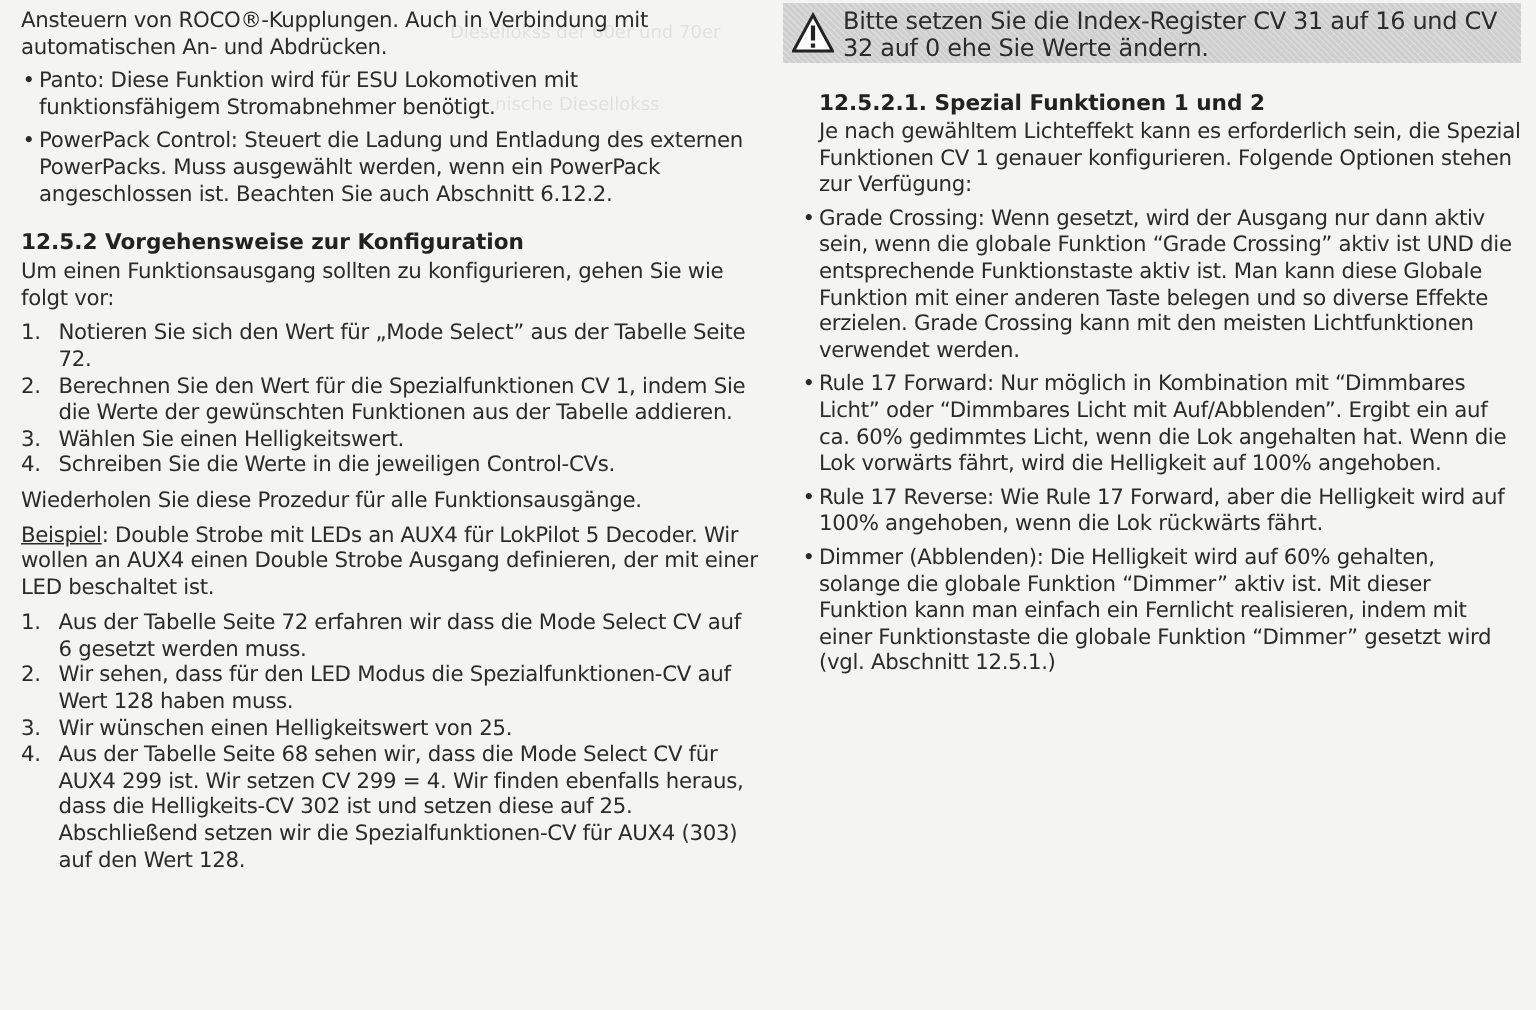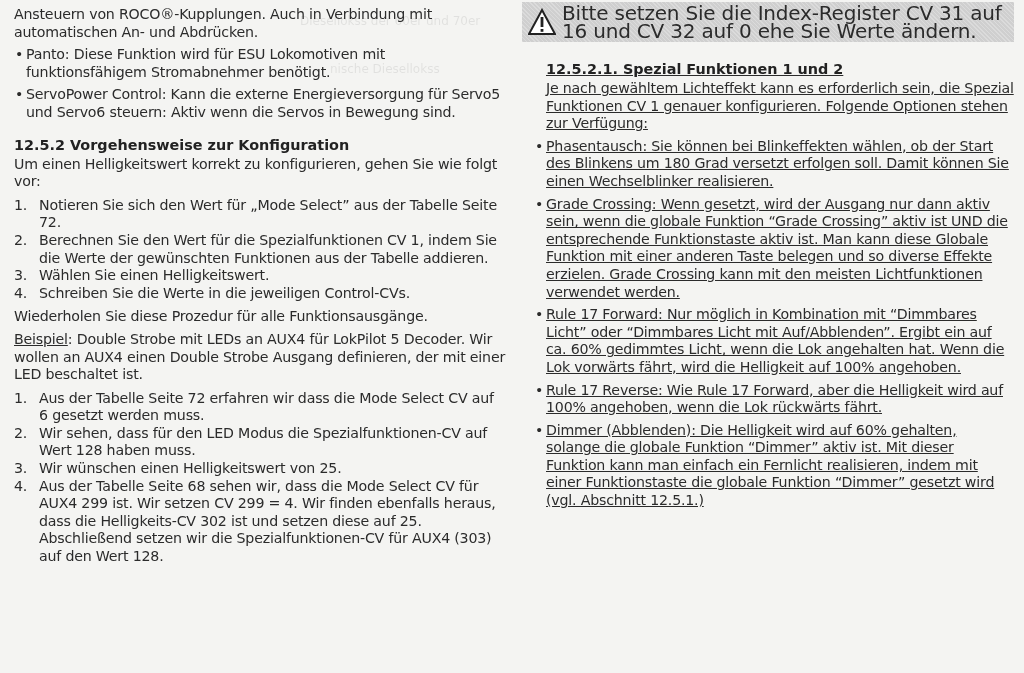--- a/index.html
+++ b/index.html
@@ -19,38 +19,38 @@
   ol { margin:6px 0 6px 0; padding:0; list-style:none; }
   ol li { position:relative; padding-left:25px; font-size:14.2px; line-height:17.6px; letter-spacing:-0.2px; }
   ol li .n { position:absolute; left:0; top:0; }
   .u { text-decoration:underline; }
   .warn {
     position:absolute; left:522px; top:2px; width:492px; height:40px;
     background:#cfcfcf;
     background-image:repeating-linear-gradient(45deg, rgba(255,255,255,0.25) 0 1px, transparent 1px 3px);
   }
   .warn-icon { position:absolute; left:6px; top:6px; width:28px; height:28px; }
-  .warn-text { position:absolute; left:40px; top:3px; font-size:20px; line-height:17.6px; letter-spacing:-0.2px; color:#2b2b2b; }
-  .right-body { position:absolute; left:522px; top:60px; width:492px;text-decoration:underline; }
+  .warn-text { position:absolute; left:40px; top:3px; font-size:16px; line-height:17.6px; letter-spacing:-0.2px; color:#2b2b2b; }
+  .right-body { position:absolute; left:522px; top:60px; width:492px; }
   .indent { padding-left:24px; }
   .ghost { position:absolute; color:rgba(0,0,0,0.08); font-size:12px; pointer-events:none; }
 </style>
 </head>
 <body>
 
 <div class="ghost" style="left:300px;top:14px;">Diesellokss der 60er und 70er</div>
 <div class="ghost" style="left:330px;top:62px;">nische Diesellokss</div>
 
 <div class="col left" style="top:6px;">
   <p class="p" style="margin-bottom:5px;">Ansteuern von ROCO®-Kupplungen. Auch in Verbindung mit automatischen An- und Abdrücken.</p>
   <p class="p bullet">Panto: Diese Funktion wird für ESU Lokomotiven mit funktionsfähigem Stromabnehmer benötigt.</p>
-  <p class="p bullet">ServoPower Control: Kann die externe Energieversorgung für Servo5 und Servo6 steuern: Aktiv wenn die Servos in Bewegung sind.</p>
+  <p class="p bullet">PowerPack Control: Steuert die Ladung und Entladung des externen PowerPacks. Muss ausgewählt werden, wenn ein PowerPack angeschlossen ist. Beachten Sie auch  Abschnitt 6.12.2.</p>
 
   <h2 class="h" style="margin-top:14px;">12.5.2 Vorgehensweise zur Konfiguration</h2>
-  <p class="p">Um einen Helligkeitswert korrekt zu konfigurieren, gehen Sie wie folgt vor:</p>
+  <p class="p">Um einen Funktionsausgang sollten zu konfigurieren, gehen Sie wie folgt vor:</p>
 
   <ol>
     <li><span class="n">1.</span><span>Notieren Sie sich den Wert für „Mode Select” aus der Tabelle Seite 72.</span></li>
     <li><span class="n">2.</span><span>Berechnen Sie den Wert für die Spezialfunktionen CV 1, indem Sie die Werte der gewünschten Funktionen aus der Tabelle addieren.</span></li>
     <li><span class="n">3.</span><span>Wählen Sie einen Helligkeitswert.</span></li>
     <li><span class="n">4.</span><span>Schreiben Sie die Werte in die jeweiligen Control-CVs.</span></li>
   </ol>
 
   <p class="p" style="margin:6px 0 5px 0;">Wiederholen Sie diese Prozedur für alle Funktionsausgänge.</p>
   <p class="p"><span class="u">Beispiel</span><span>: Double Strobe mit LEDs an AUX4 für LokPilot 5 Decoder. Wir wollen an AUX4 einen Double Strobe Ausgang definieren, der mit einer LED beschaltet ist.</span></p>
@@ -69,19 +69,18 @@
     <rect x="12.6" y="9" width="2.8" height="10" fill="#222"></rect>
     <rect x="12.6" y="21" width="2.8" height="2.8" fill="#222"></rect>
   </svg>
   <div class="warn-text">Bitte setzen Sie die Index-Register CV 31 auf 16 und CV 32 auf 0 ehe Sie Werte ändern.</div>
 </div>
 
 <div class="right-body">
   <h2 class="h indent" style="margin-top:0;">12.5.2.1. Spezial Funktionen 1 und 2</h2>
   <p class="p indent" style="margin-bottom:5px;">Je nach gewähltem Lichteffekt kann es erforderlich sein, die Spezial Funktionen CV 1 genauer konfigurieren. Folgende Optionen stehen zur Verfügung:</p>
   <div style="padding-left:12px;">
-    <p class="p bullet">Phasentausch: Sie können bei Blinkeffekten wählen, ob der Start des Blinkens um 180 Grad versetzt erfolgen soll. Damit können Sie einen Wechselblinker realisieren.</p>
     <p class="p bullet">Grade Crossing: Wenn gesetzt, wird der Ausgang nur dann aktiv sein, wenn die globale Funktion “Grade Crossing” aktiv ist UND die entsprechende Funktionstaste aktiv ist. Man kann diese Globale Funktion mit einer anderen Taste belegen und so diverse Effekte erzielen. Grade Crossing kann mit den meisten Lichtfunktionen verwendet werden.</p>
     <p class="p bullet">Rule 17 Forward: Nur möglich in Kombination mit “Dimmbares Licht” oder “Dimmbares Licht mit Auf/Abblenden”. Ergibt ein auf ca. 60% gedimmtes Licht, wenn die Lok angehalten hat. Wenn die Lok vorwärts fährt, wird die Helligkeit auf 100% angehoben.</p>
     <p class="p bullet">Rule 17 Reverse: Wie Rule 17 Forward, aber die Helligkeit wird auf 100% angehoben, wenn die Lok rückwärts fährt.</p>
     <p class="p bullet">Dimmer (Abblenden): Die Helligkeit wird auf 60% gehalten, solange die globale Funktion “Dimmer” aktiv ist. Mit dieser Funktion kann man einfach ein Fernlicht realisieren, indem mit einer Funktionstaste die globale Funktion “Dimmer” gesetzt wird (vgl. Abschnitt 12.5.1.)</p>
   </div>
 </div>
 
 </body></html>

